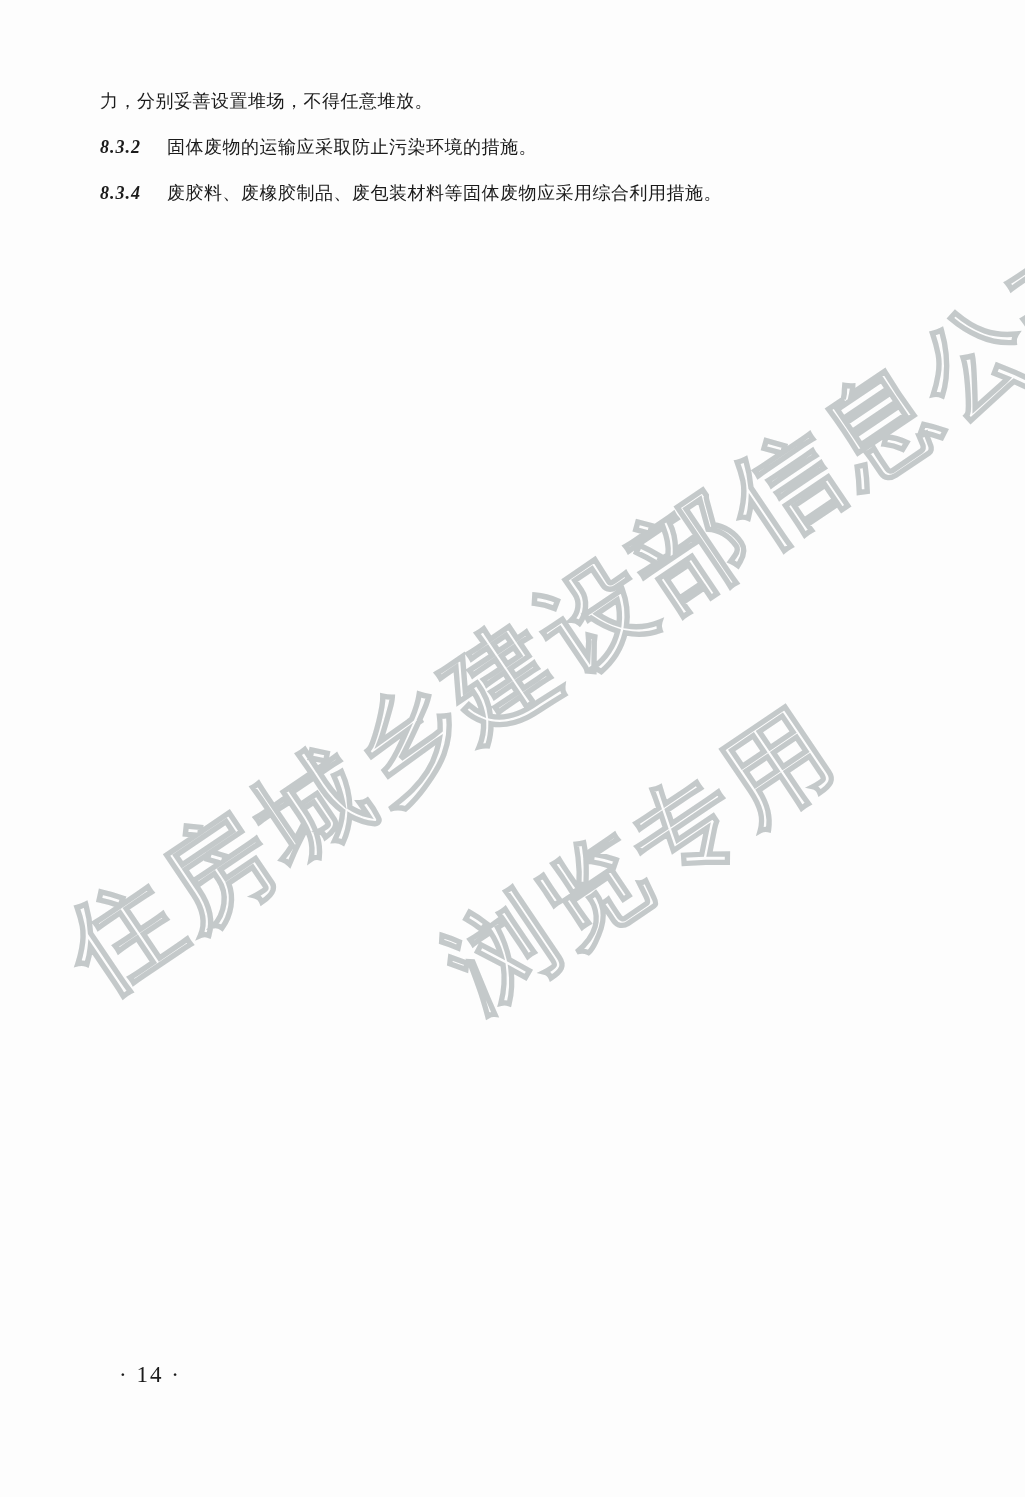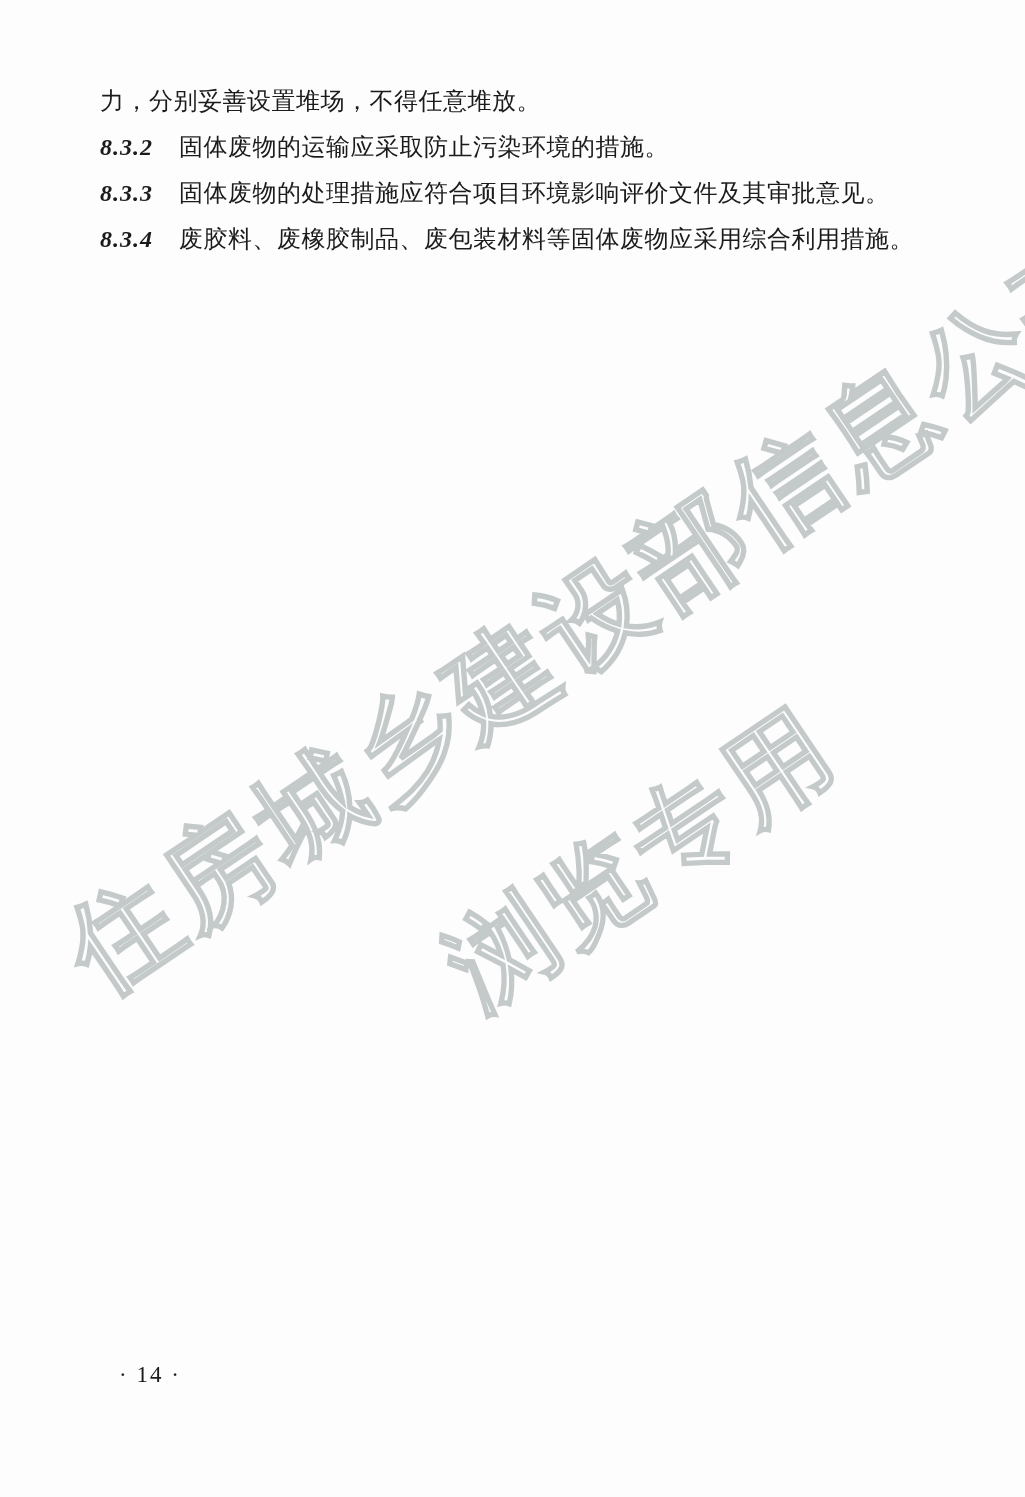--- a/index.html
+++ b/index.html
@@ -53,21 +53,21 @@
 
   
   .content {
     position: absolute;
     left: 100px;
     top: 78px;
     width: 830px;
     z-index: 3;
   }
   .para {
-    font-size: 24px;
+    font-size: 18px;
     line-height: 46px;
     color: #1b1b1b;
     text-align: justify;
     text-justify: inter-ideograph;
     margin: 0 8px 0 0;
     letter-spacing: 0.5px;
   }
   .clause-num {
     font-weight: 700;
     font-family: "Liberation Serif", "DejaVu Serif", serif;
@@ -109,23 +109,20 @@
   <div class="content">
 
     <p class="para">
       <span>力，分别妥善设置堆场，不得任意堆放。</span>
     </p>
 
     <p class="para">
       <span class="clause-num">8.3.2</span><span class="clause-gap"></span><span>固体废物的运输应采取防止污染环境的措施。</span>
     </p>
 
-    <p class="para">
-      <span class="clause-num">8.3.3</span><span class="clause-gap"></span><span>固体废物的处理措施应符合项目环境影响评价文件及其审批意见。</span>
-    </p>
 
     <p class="para">
       <span class="clause-num">8.3.4</span><span class="clause-gap"></span><span>废胶料、废橡胶制品、废包装材料等固体废物应采用综合利用措施。</span>
     </p>
 
   </div>
 
   <div class="footer">
     <span class="page-number">· 14 ·</span>
   </div>

